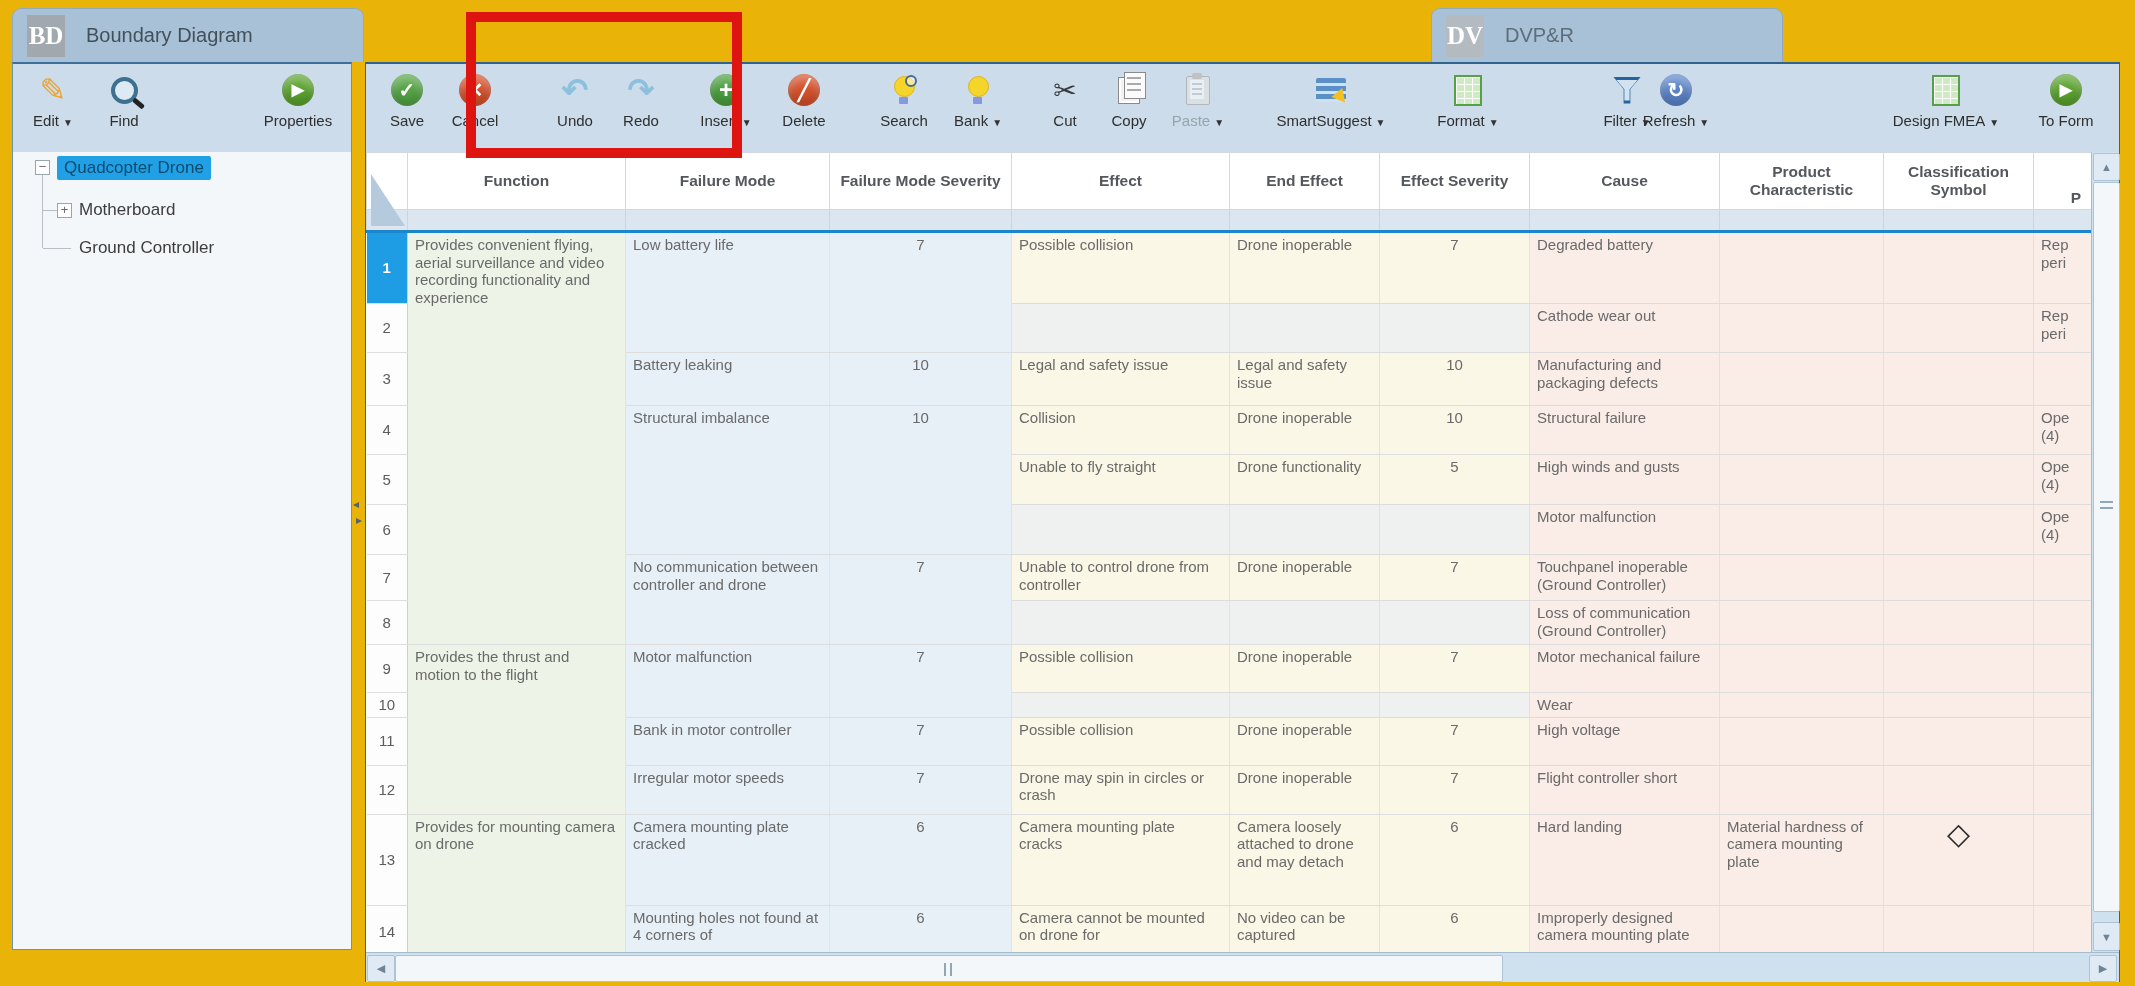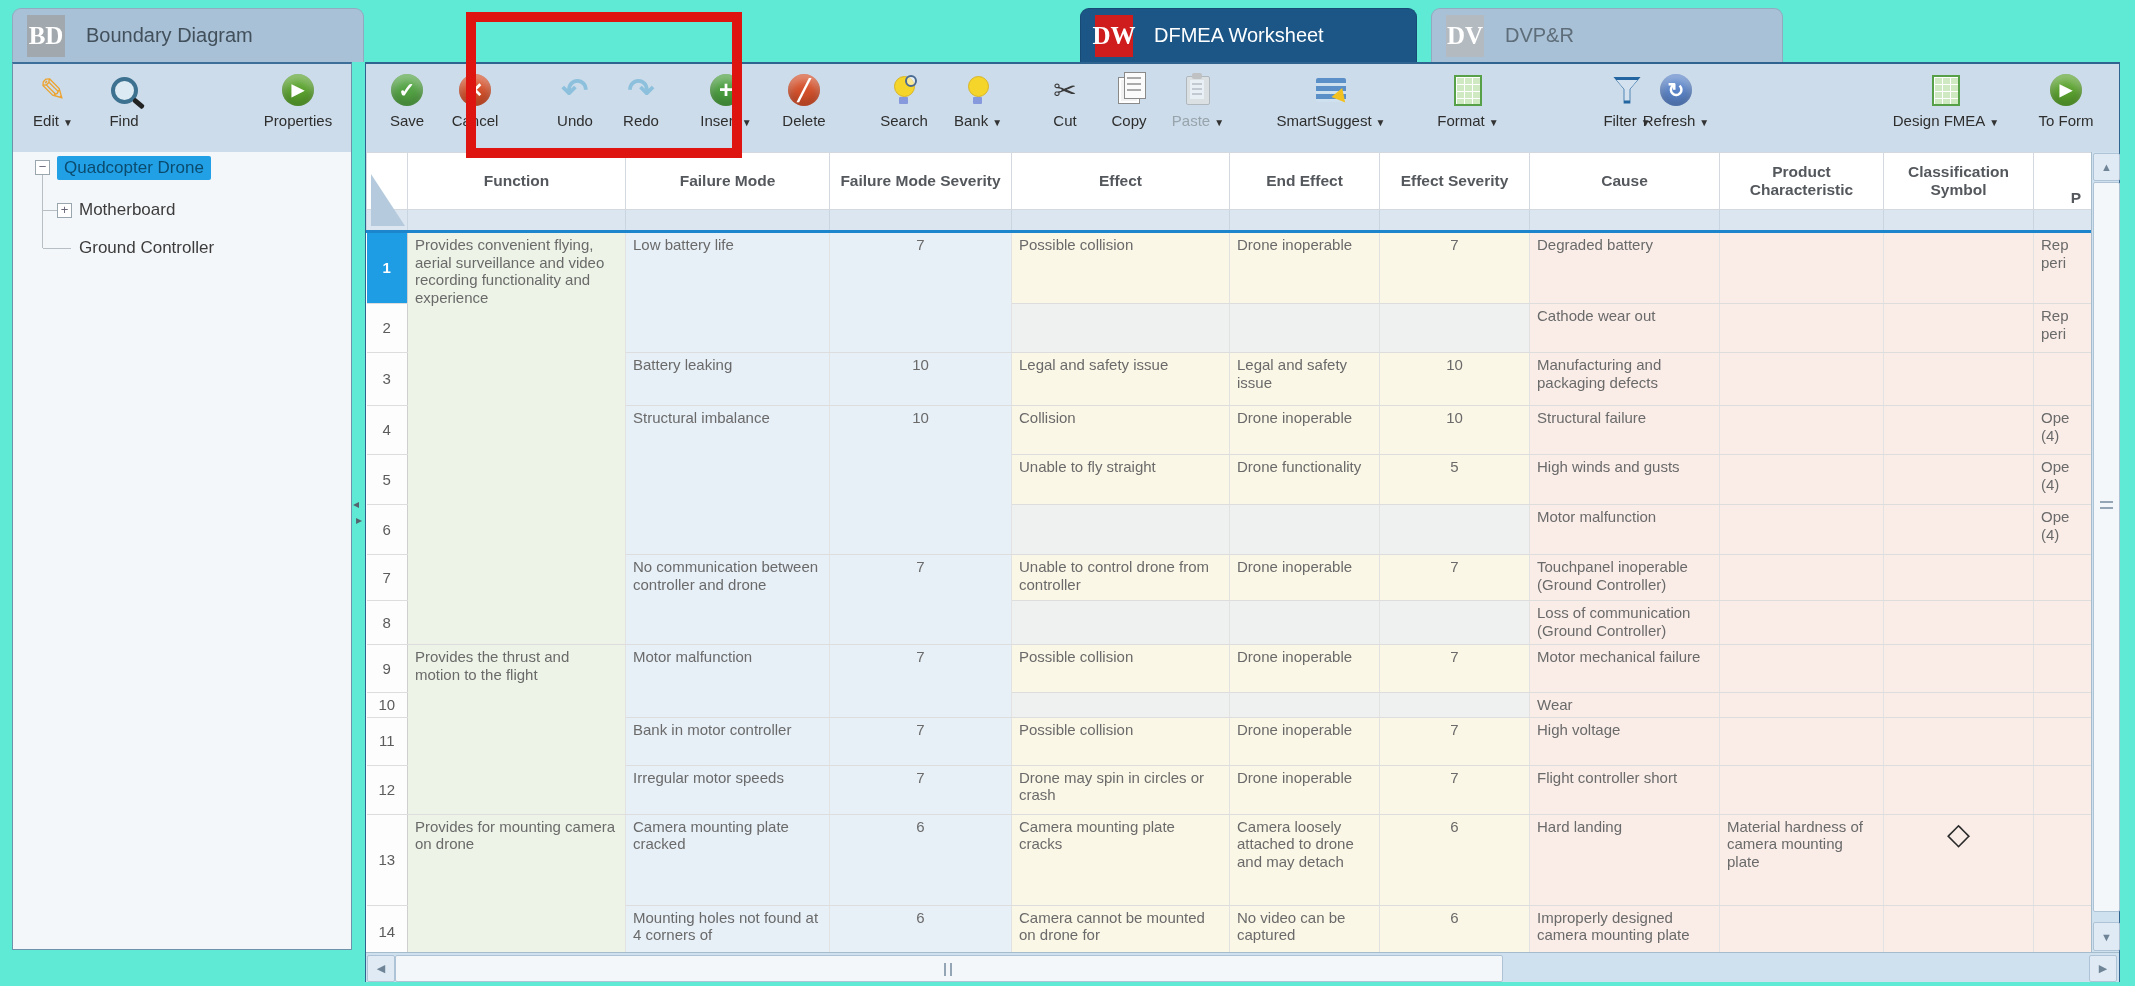--- a/index.html
+++ b/index.html
@@ -1,16 +1,16 @@
 <!DOCTYPE html>
 <html><head>
 <meta charset="utf-8">
 <style>
   html,body{margin:0;padding:0;background:#b6c7d9;font-family:"Liberation Sans",sans-serif;}
-  #app{position:relative;width:2135px;height:986px;overflow:hidden;background:#5eead4;}
+  #app{position:relative;width:2135px;height:986px;overflow:hidden;background:#eab308;}
 
   
   .tabbar{position:absolute;left:0;top:0;width:2135px;height:62px;}
   .tab{position:absolute;top:8px;height:54px;border-radius:9px 9px 0 0;background:#a9c1d6;
        border:1px solid #90abc0;border-bottom:none;display:flex;align-items:center;gap:13px;
        padding:0 14px;box-sizing:border-box;cursor:pointer;}
   .tab.active{background:#1c5687;border-color:#174a75;}
   .badge{width:38px;height:42px;display:flex;align-items:center;justify-content:center;color:#fff;
          font-family:"Liberation Serif",serif;font-weight:bold;font-size:25px;flex:none;}
   .tab-label{font-size:20px;color:#42505c;white-space:nowrap;margin-left:8px;}
@@ -105,24 +105,20 @@
           box-sizing:border-box;z-index:60;pointer-events:none;}
 </style>
 </head>
 <body>
 
 <div id="app">
   <div class="tabbar">
       <div class="tab" style="left: 12px; width: 352px;">
         <span class="badge" style="background:#a2a9ae">BD</span>
         <span class="tab-label">Boundary Diagram</span>
-      </div>
-      <div class="tab active" style="left: 1080px; width: 337px;">
-        <span class="badge" style="background:#cf1d1d">DW</span>
-        <span class="tab-label">DFMEA Worksheet</span>
       </div>
       <div class="tab dim" style="left: 1431px; width: 352px;">
         <span class="badge" style="background:#b3bac0">DV</span>
         <span class="tab-label">DVP&amp;R</span>
       </div>
     </div>
 
   <div class="left-panel">
     <div class="ltoolbar">
         <div class="tbtn" style="left: 40px;">

